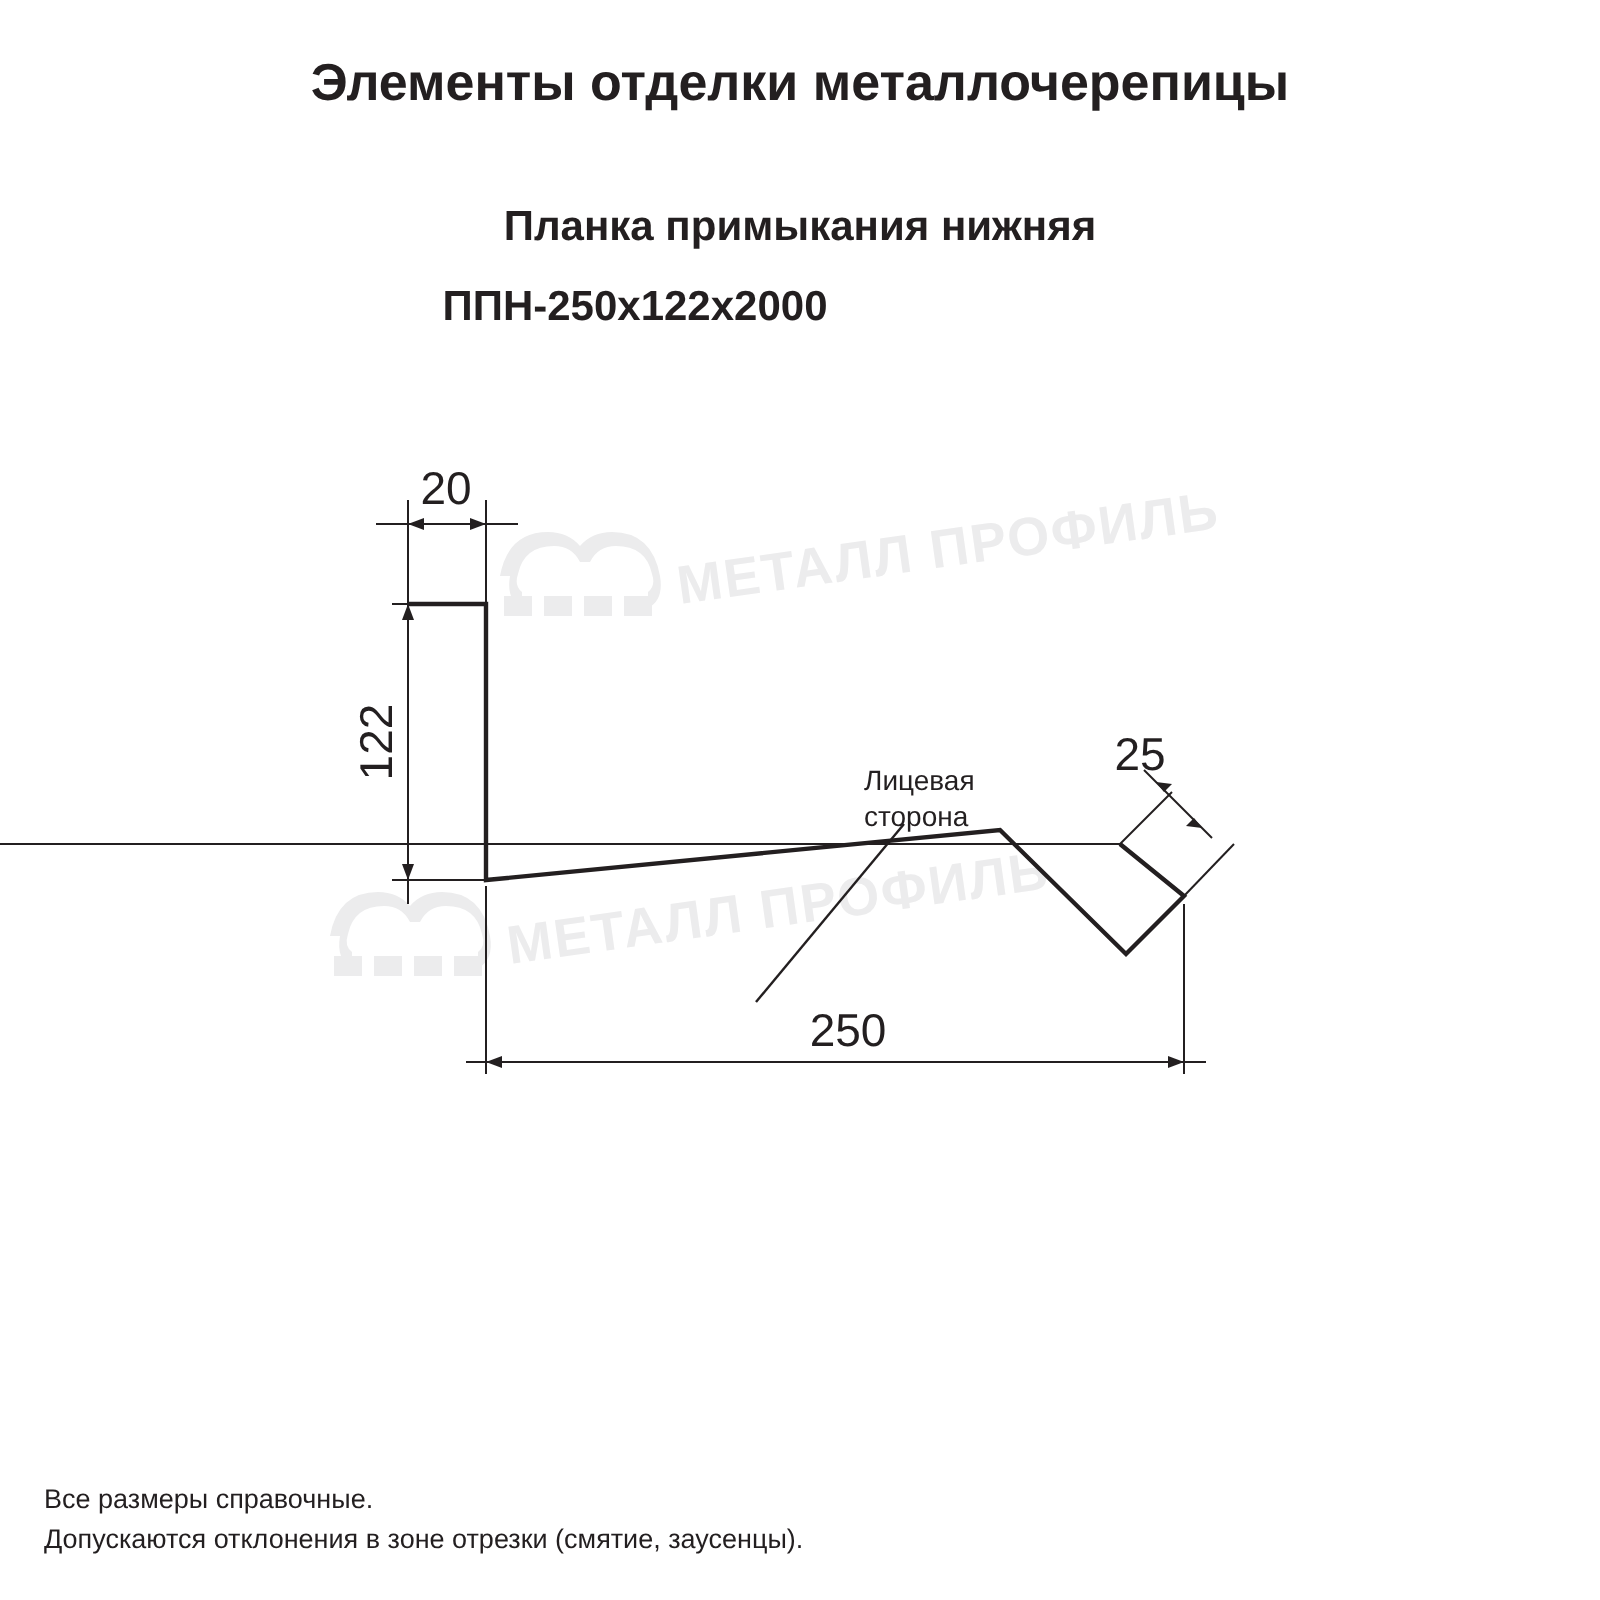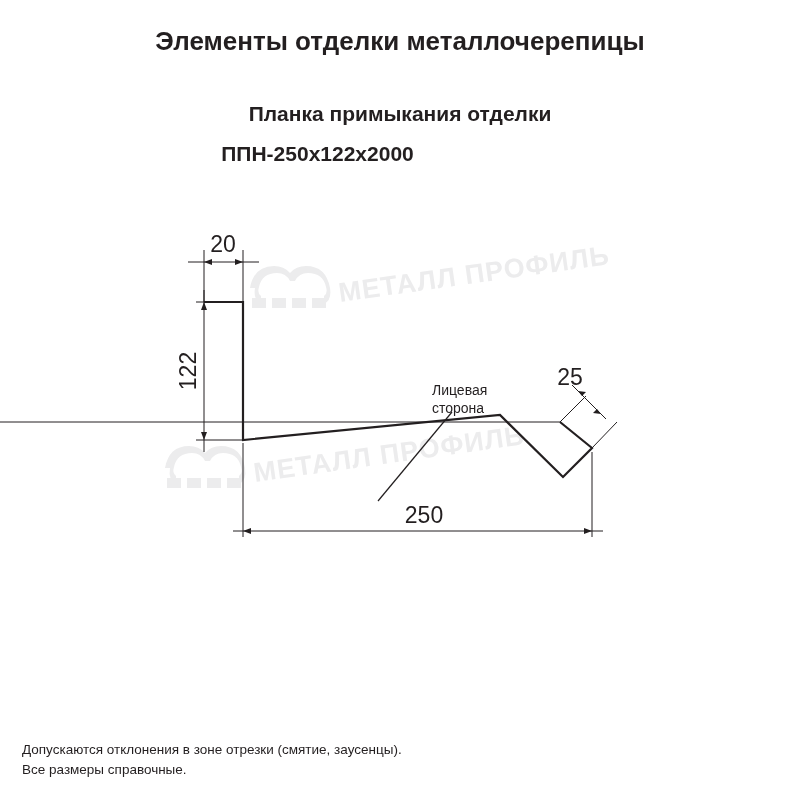--- a/index.html
+++ b/index.html
@@ -91,21 +91,21 @@
     fill: #ececed;
     letter-spacing: 1px;
   }
 </style>
 </head>
 <body>
 
 <div class="page">
 
   <div class="title">Элементы отделки металлочерепицы</div>
-  <div class="subtitle">Планка примыкания отделки</div>
+  <div class="subtitle">Планка примыкания нижняя</div>
   <div class="code">ППН-250х122х2000</div>
 
   <div class="drawing">
     <svg width="800" height="480" viewBox="0 0 800 480">
 
       <g>
         <g transform="translate(250,70)">
           <path class="wm" d="M0,28 q4,-22 24,-22 q10,0 16,7 q6,-7 16,-7 q20,0 24,22 q2,12 -6,16 l0,-8 q4,-3 2,-9 q-3,-14 -18,-14 q-9,0 -13,8 l-5,0 q-4,-8 -13,-8 q-15,0 -18,14 q-2,6 2,9 l0,8 q-8,-4 -6,-16 z"></path>
           <path class="wm" d="M2,48 l0,-10 l14,0 l0,10 z M22,48 l0,-10 l14,0 l0,10 z M42,48 l0,-10 l14,0 l0,10 z M62,48 l0,-10 l14,0 l0,10 z"></path>
           <text class="wm-text" x="90" y="42" transform="rotate(-8 90 42)">МЕТАЛЛ ПРОФИЛЬ</text>
@@ -164,17 +164,17 @@
       <g stroke="#231f20" stroke-width="1.2" fill="none">
         <line x1="378" y1="311" x2="452" y2="222"></line>
       </g>
       <text class="note-label" x="432" y="205">Лицевая</text>
       <text class="note-label" x="432" y="223">сторона</text>
 
     </svg>
   </div>
 
   <div class="footnotes">
+    <div>Все размеры справочные.</div>
     <div>Допускаются отклонения в зоне отрезки (смятие, заусенцы).</div>
-    <div>Все размеры справочные.</div>
   </div>
 
 </div>
 
 </body></html>

